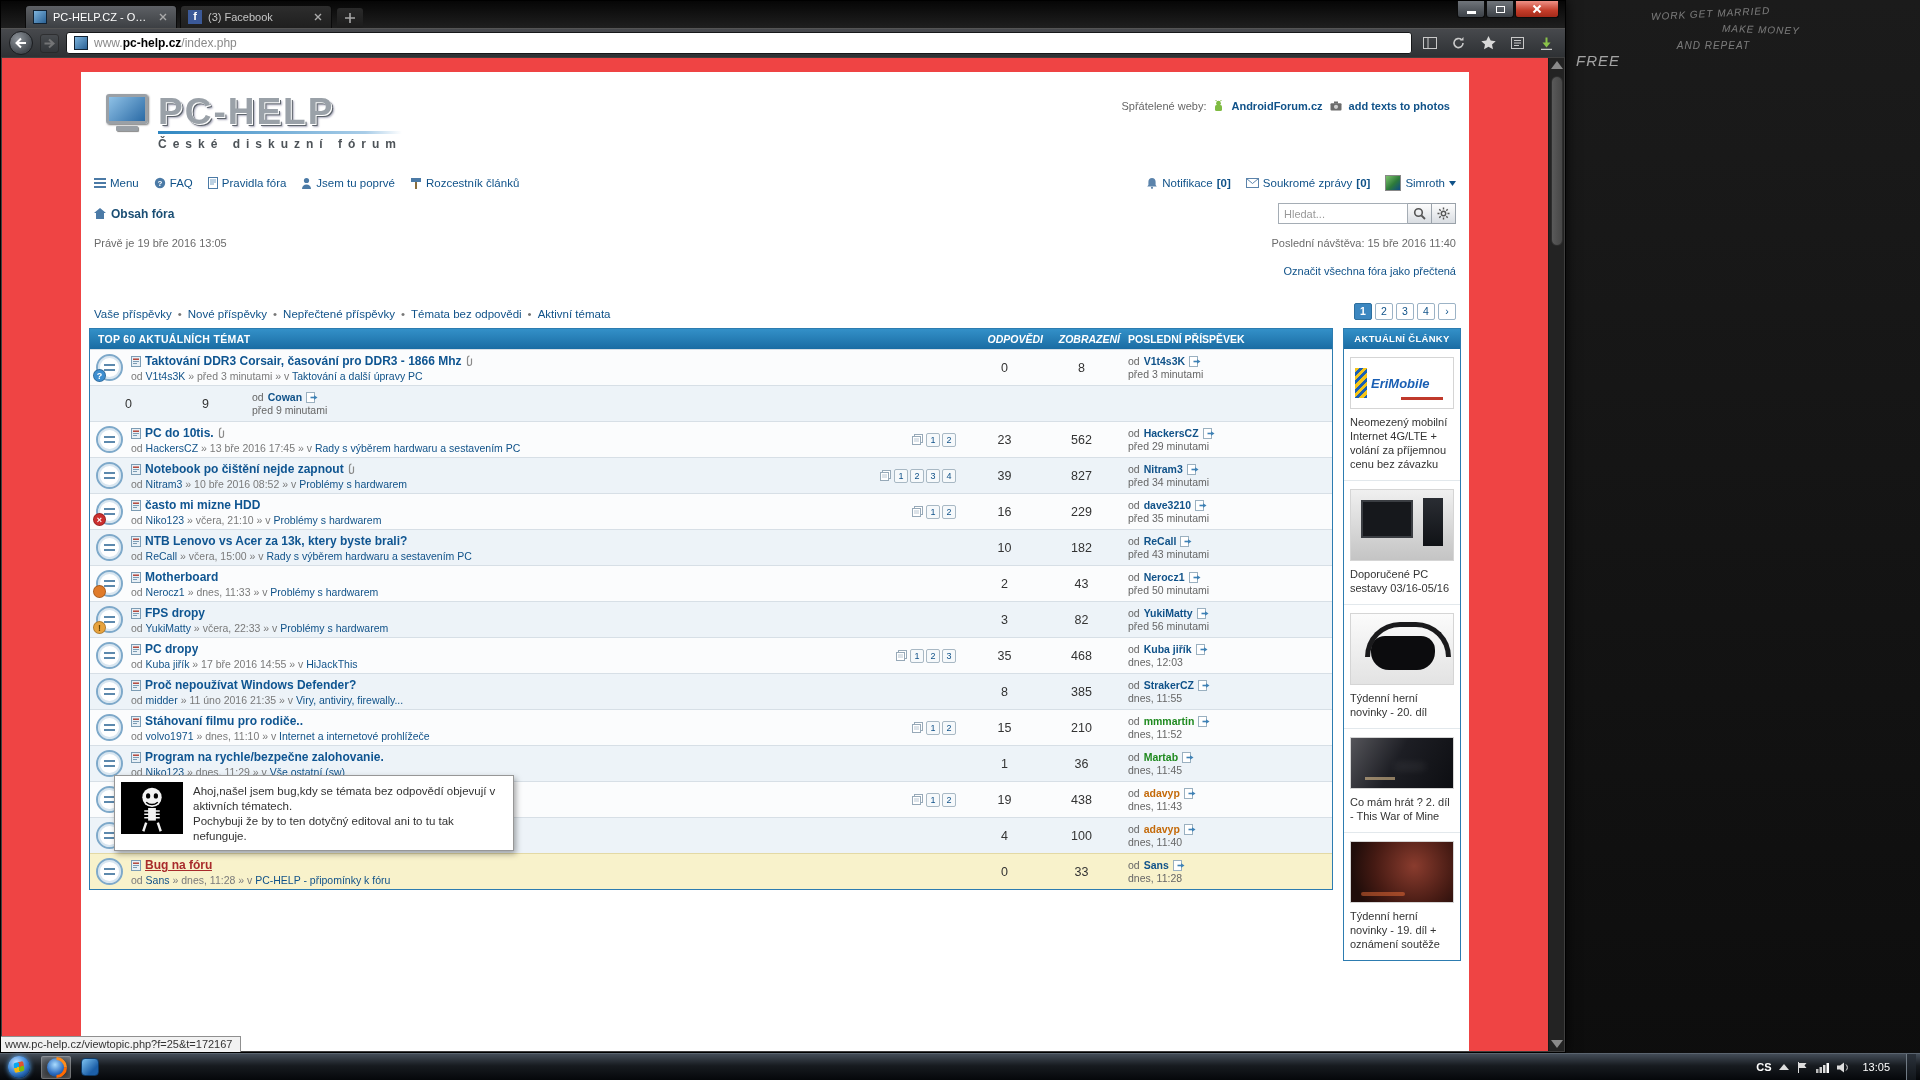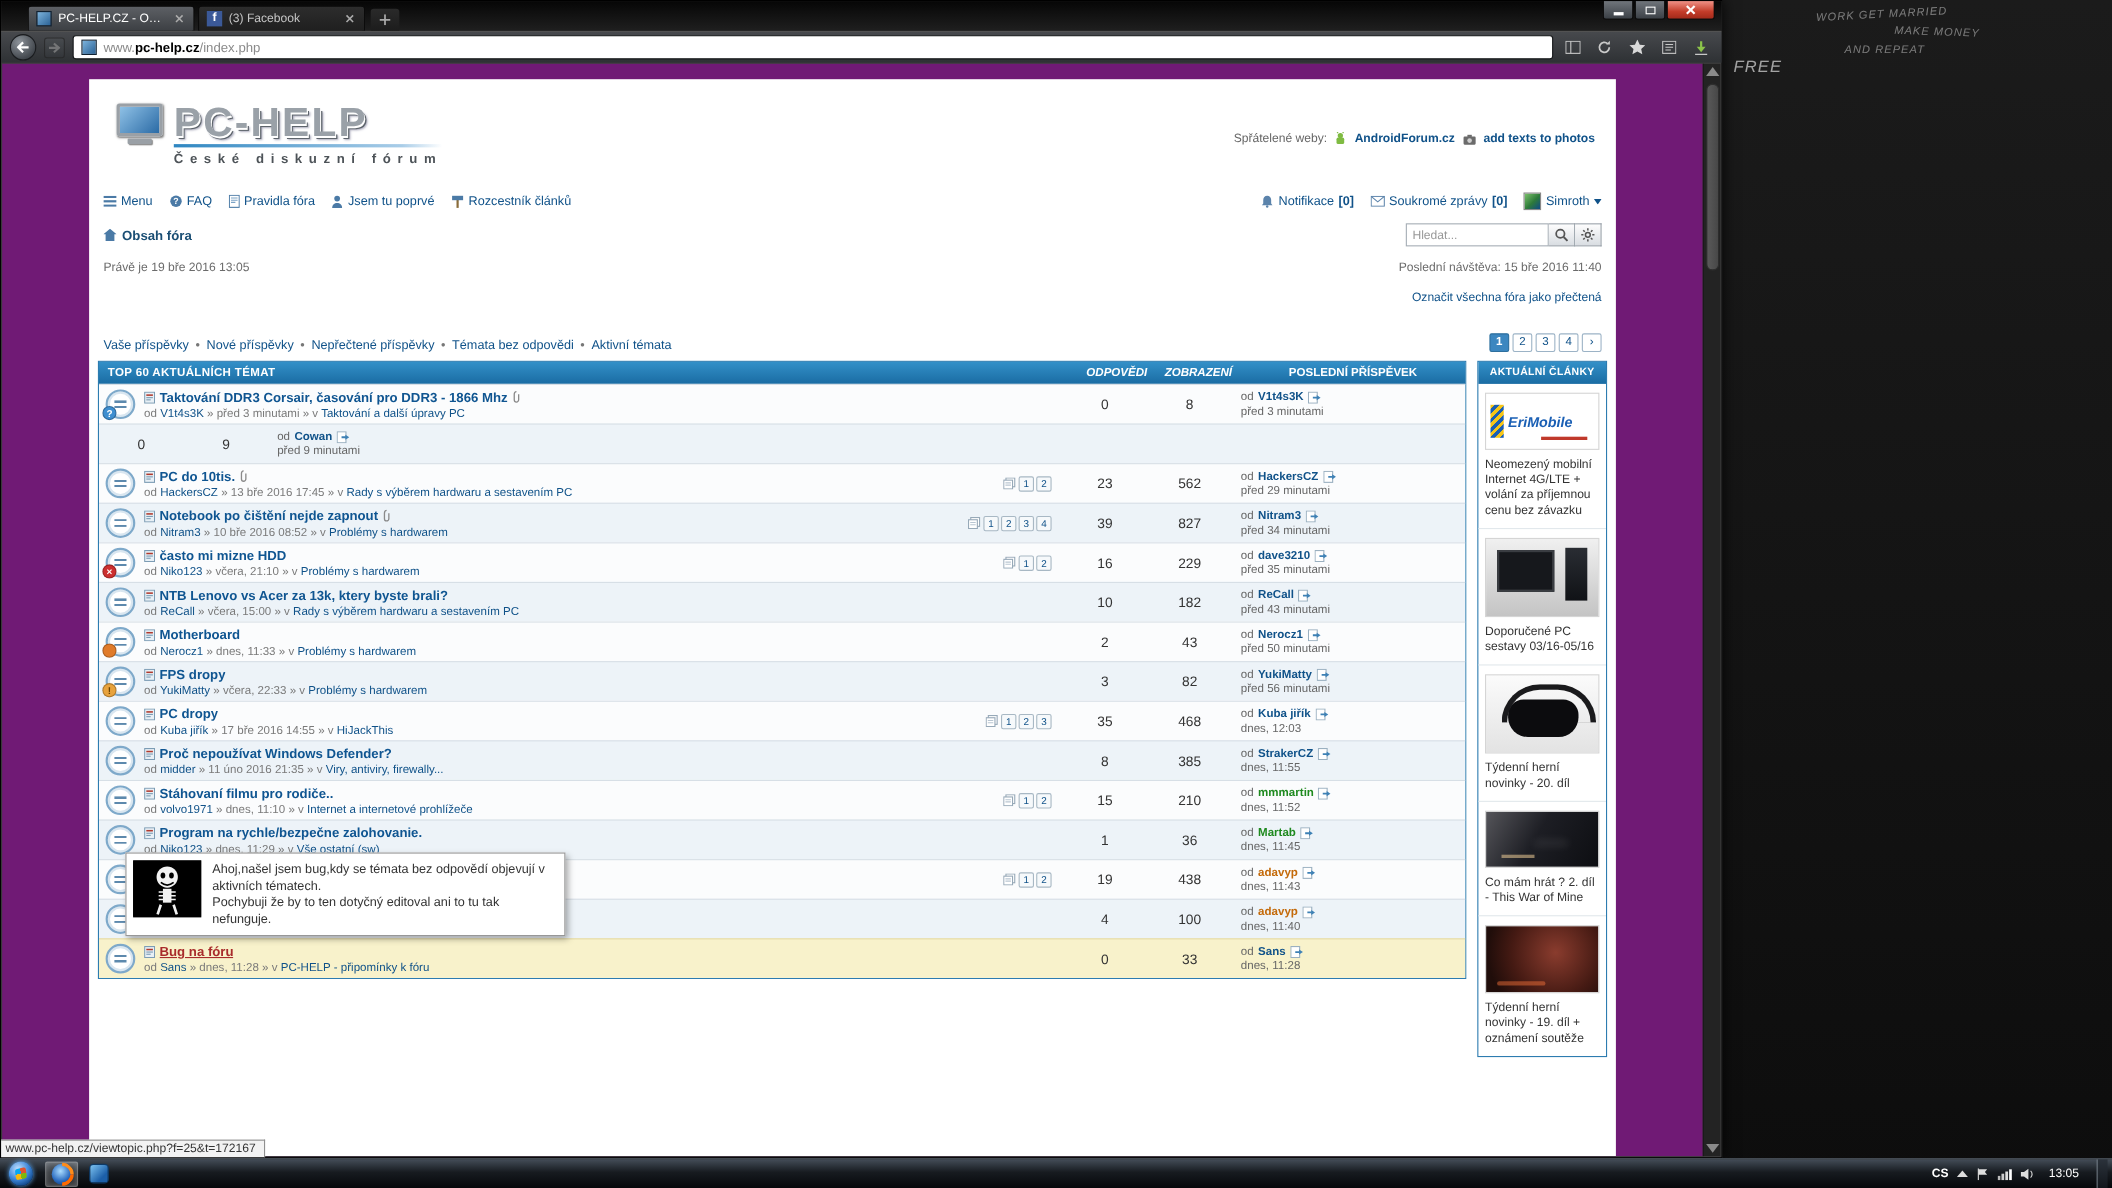--- a/index.html
+++ b/index.html
@@ -37,41 +37,41 @@
   .g-x::before { transform:rotate(45deg);} .g-x::after{ transform:rotate(-45deg);}
 
   .navbar { height:29px; background:linear-gradient(#47494d,#2e3134); border-top:1px solid #555; display:flex; align-items:center; padding:0 8px; gap:7px; }
   .backbtn { width:24px; height:24px; border-radius:50%; background:radial-gradient(circle at 35% 30%,#8d939a,#43484e 72%); border:1px solid #1a1c1f; display:flex; align-items:center; justify-content:center; }
   .fwdbtn { width:19px; height:19px; border-radius:3px; background:linear-gradient(#4c5054,#35383c); border:1px solid #222; display:flex; align-items:center; justify-content:center; opacity:.6; }
   .urlbar { flex:1; height:22px; background:#fff; border:1px solid #16181a; border-radius:3px; display:flex; align-items:center; gap:6px; padding:0 7px; font-size:12px; }
   .url-www,.url-path { color:#8a8a8a; }
   .url-domain { color:#000; font-weight:bold; }
   .navico { width:22px; height:22px; display:flex; align-items:center; justify-content:center; border-radius:3px; }
 
-  .viewport { position:absolute; top:57px; left:1px; right:17px; bottom:1px; background:#701a75; overflow:hidden; }
+  .viewport { position:absolute; top:57px; left:1px; right:17px; bottom:1px; background:#ef4444; overflow:hidden; }
   .vscroll { position:absolute; top:57px; right:1px; width:16px; bottom:1px; background:#232323; border-left:1px solid #1a1a1a; }
   .sb-arrow { position:absolute; left:2px; width:12px; height:12px; }
   .sb-arrow.up { top:3px; border-left:6px solid transparent; border-right:6px solid transparent; border-bottom:8px solid #8a8a8a; width:0; height:0; }
   .sb-arrow.down { bottom:3px; border-left:6px solid transparent; border-right:6px solid transparent; border-top:8px solid #8a8a8a; width:0; height:0; }
   .sb-thumb { position:absolute; left:2px; top:18px; width:12px; height:170px; background:linear-gradient(90deg,#5a5a5a,#474747); border-radius:6px; border:1px solid #2e2e2e; }
 
   .statusbar { position:absolute; left:0; bottom:0; background:#f2f2f2; border:1px solid #8f8f8f; border-left:none; border-bottom:none; font-size:11px; color:#333; padding:1px 8px 2px 4px; z-index:9; }
 
   
   .content { width:1388px; margin:14px auto 0; background:#fff; min-height:990px; padding:0 7px 20px; position:relative; }
 
   .pagehead { position:relative; height:100px; }
   .logo { position:absolute; left:18px; top:22px; display:flex; gap:10px; align-items:flex-start; }
   .logo-monitor { width:42px; height:40px; position:relative; }
   .lm-screen { width:42px; height:30px; border:3px solid #9aa0a6; border-radius:3px; background:linear-gradient(135deg,#8fc1e6,#2a6aa5); box-shadow:1px 1px 2px #777; }
   .lm-stand { width:22px; height:5px; margin:2px auto 0; background:#9aa0a6; border-radius:1px; box-shadow:1px 1px 1px #888; }
   .logo-title { font-size:37px; font-weight:bold; letter-spacing:2px; color:#9aa1a8; text-shadow:1px 1px 0 #fff,2px 2px 0 #5d646b,3px 3px 2px #aab; line-height:36px; }
   .logo-line { height:3px; margin-top:1px; background:linear-gradient(90deg,#2e86c1,#a9cde8 85%,transparent); }
   .logo-sub { margin-top:3px; font-size:12px; font-weight:bold; letter-spacing:6px; color:#4d5358; white-space:nowrap; }
-  .friendly { position:absolute; right:12px; top:28px; display:flex; align-items:flex-end; gap:7px; font-size:11px; color:#666;margin-top:20px; }
+  .friendly { position:absolute; right:12px; top:28px; display:flex; align-items:center; gap:7px; font-size:11px; color:#666; }
   .fr-link { color:#105289; font-weight:bold; }
 
   .menubar { display:flex; align-items:center; padding:3px 6px; font-size:11.5px; }
   .mb-left,.mb-right { display:flex; align-items:center; gap:15px; }
   .mb-right { margin-left:auto; }
   .mb-item { display:flex; align-items:center; gap:4px; color:#105289; }
   .mb-item strong { color:#105289; }
   .avatar { width:16px; height:16px; background:linear-gradient(135deg,#7cc36b,#2d7a3a 55%,#0f4b86); border:1px solid #888; display:inline-block; }
 
   .crumbrow { display:flex; align-items:center; gap:5px; margin-top:9px; padding:0 6px; }
@@ -92,21 +92,21 @@
   .qsep { color:#777; margin:0 6px; }
   .pager { margin-left:auto; display:flex; gap:3px; }
   .pgbtn { min-width:18px; height:17px; border:1px solid #9cb3c6; background:#fff; color:#105289; font-size:10.5px; line-height:15px; text-align:center; border-radius:2px; padding:0 3px; }
   .pgbtn.active { background:#3c87c0; border-color:#2d6f9e; color:#fff; font-weight:bold; }
 
   .mainrow { display:flex; gap:10px; margin-top:8px; align-items:flex-start; padding:0 1px; }
   .topics { flex:1; border:1px solid #2d7cb0; position:relative; background:#fff; }
   .thead { display:flex; align-items:center; height:20px; background:linear-gradient(#3390c8,#1a6ca3); color:#fff; font-size:10.5px; font-weight:bold; }
   .th-title { flex:1; padding-left:8px; letter-spacing:.3px; }
   .th-replies,.th-views { width:77px; text-align:right;font-style:italic; }
-  .th-last { width:212px; padding-left:8px;text-align:center; }
+  .th-last { width:212px; padding-left:8px; }
 
   .trow { display:flex; align-items:center; height:36px; border-top:1px solid #d7dfe6; background:#fbfcfd; }
   .trow.alt { background:#edf3f8; }
   .trow.hl { background:#f8f2cb; border-top-color:#e3d9a5; }
   .tc-title { flex:1; display:flex; align-items:center; gap:8px; padding-left:6px; min-width:0; }
   .topic-icon { position:relative; width:27px; height:27px; flex:0 0 27px; border-radius:50%; background:#fff; border:2px solid #7ea9ca; box-shadow:inset 0 0 0 2px #d9e6f0; }
   .topic-icon::before { content:""; position:absolute; left:6px; right:6px; top:8px; bottom:8px; background:repeating-linear-gradient(to bottom,#5d89ad 0 2px,transparent 2px 5px); }
   .badge { position:absolute; left:-5px; bottom:-3px; width:13px; height:13px; border-radius:50%; font-size:9px; font-weight:bold; color:#fff; text-align:center; line-height:13px; border:1px solid rgba(0,0,0,.25); z-index:2; }
   .badge.question { background:#3e8ed0; }
   .badge.cross { background:#cc2f2f; }

